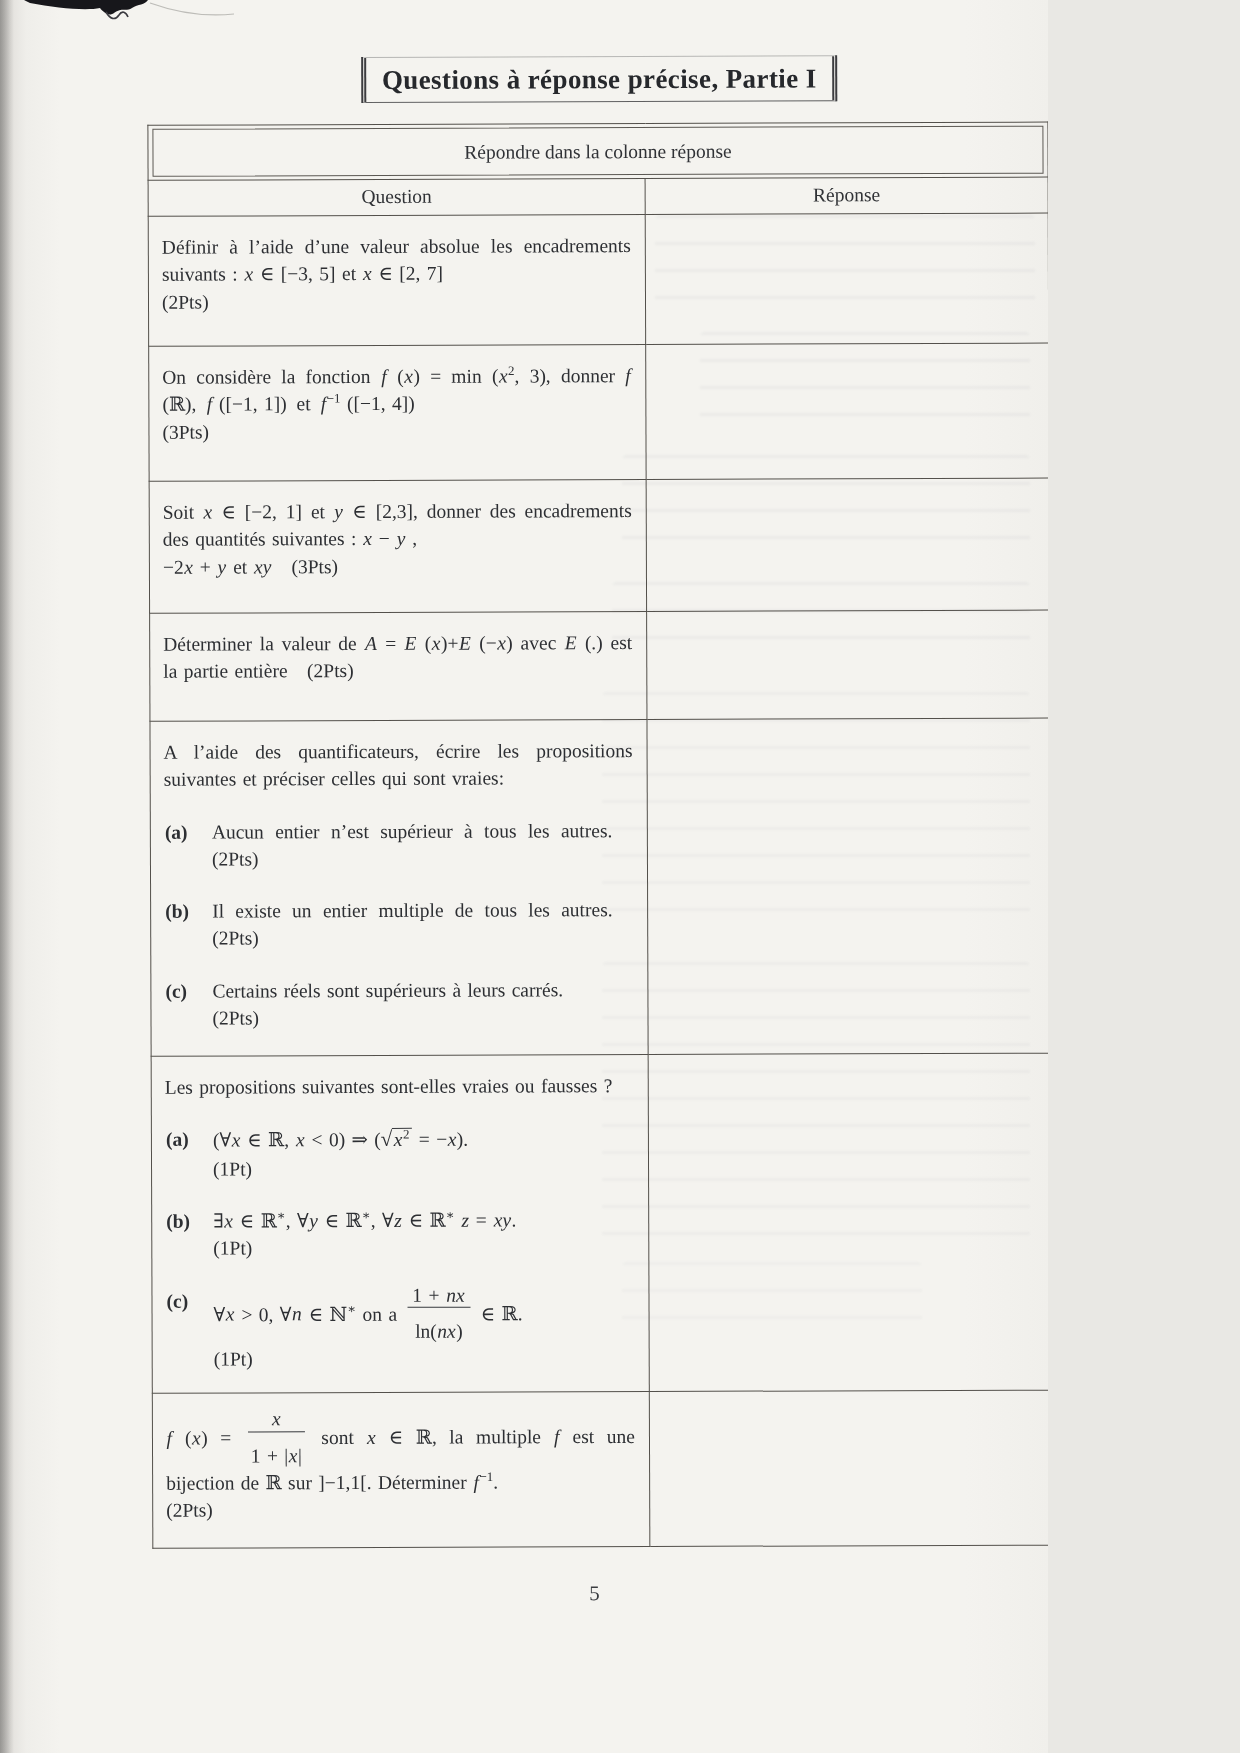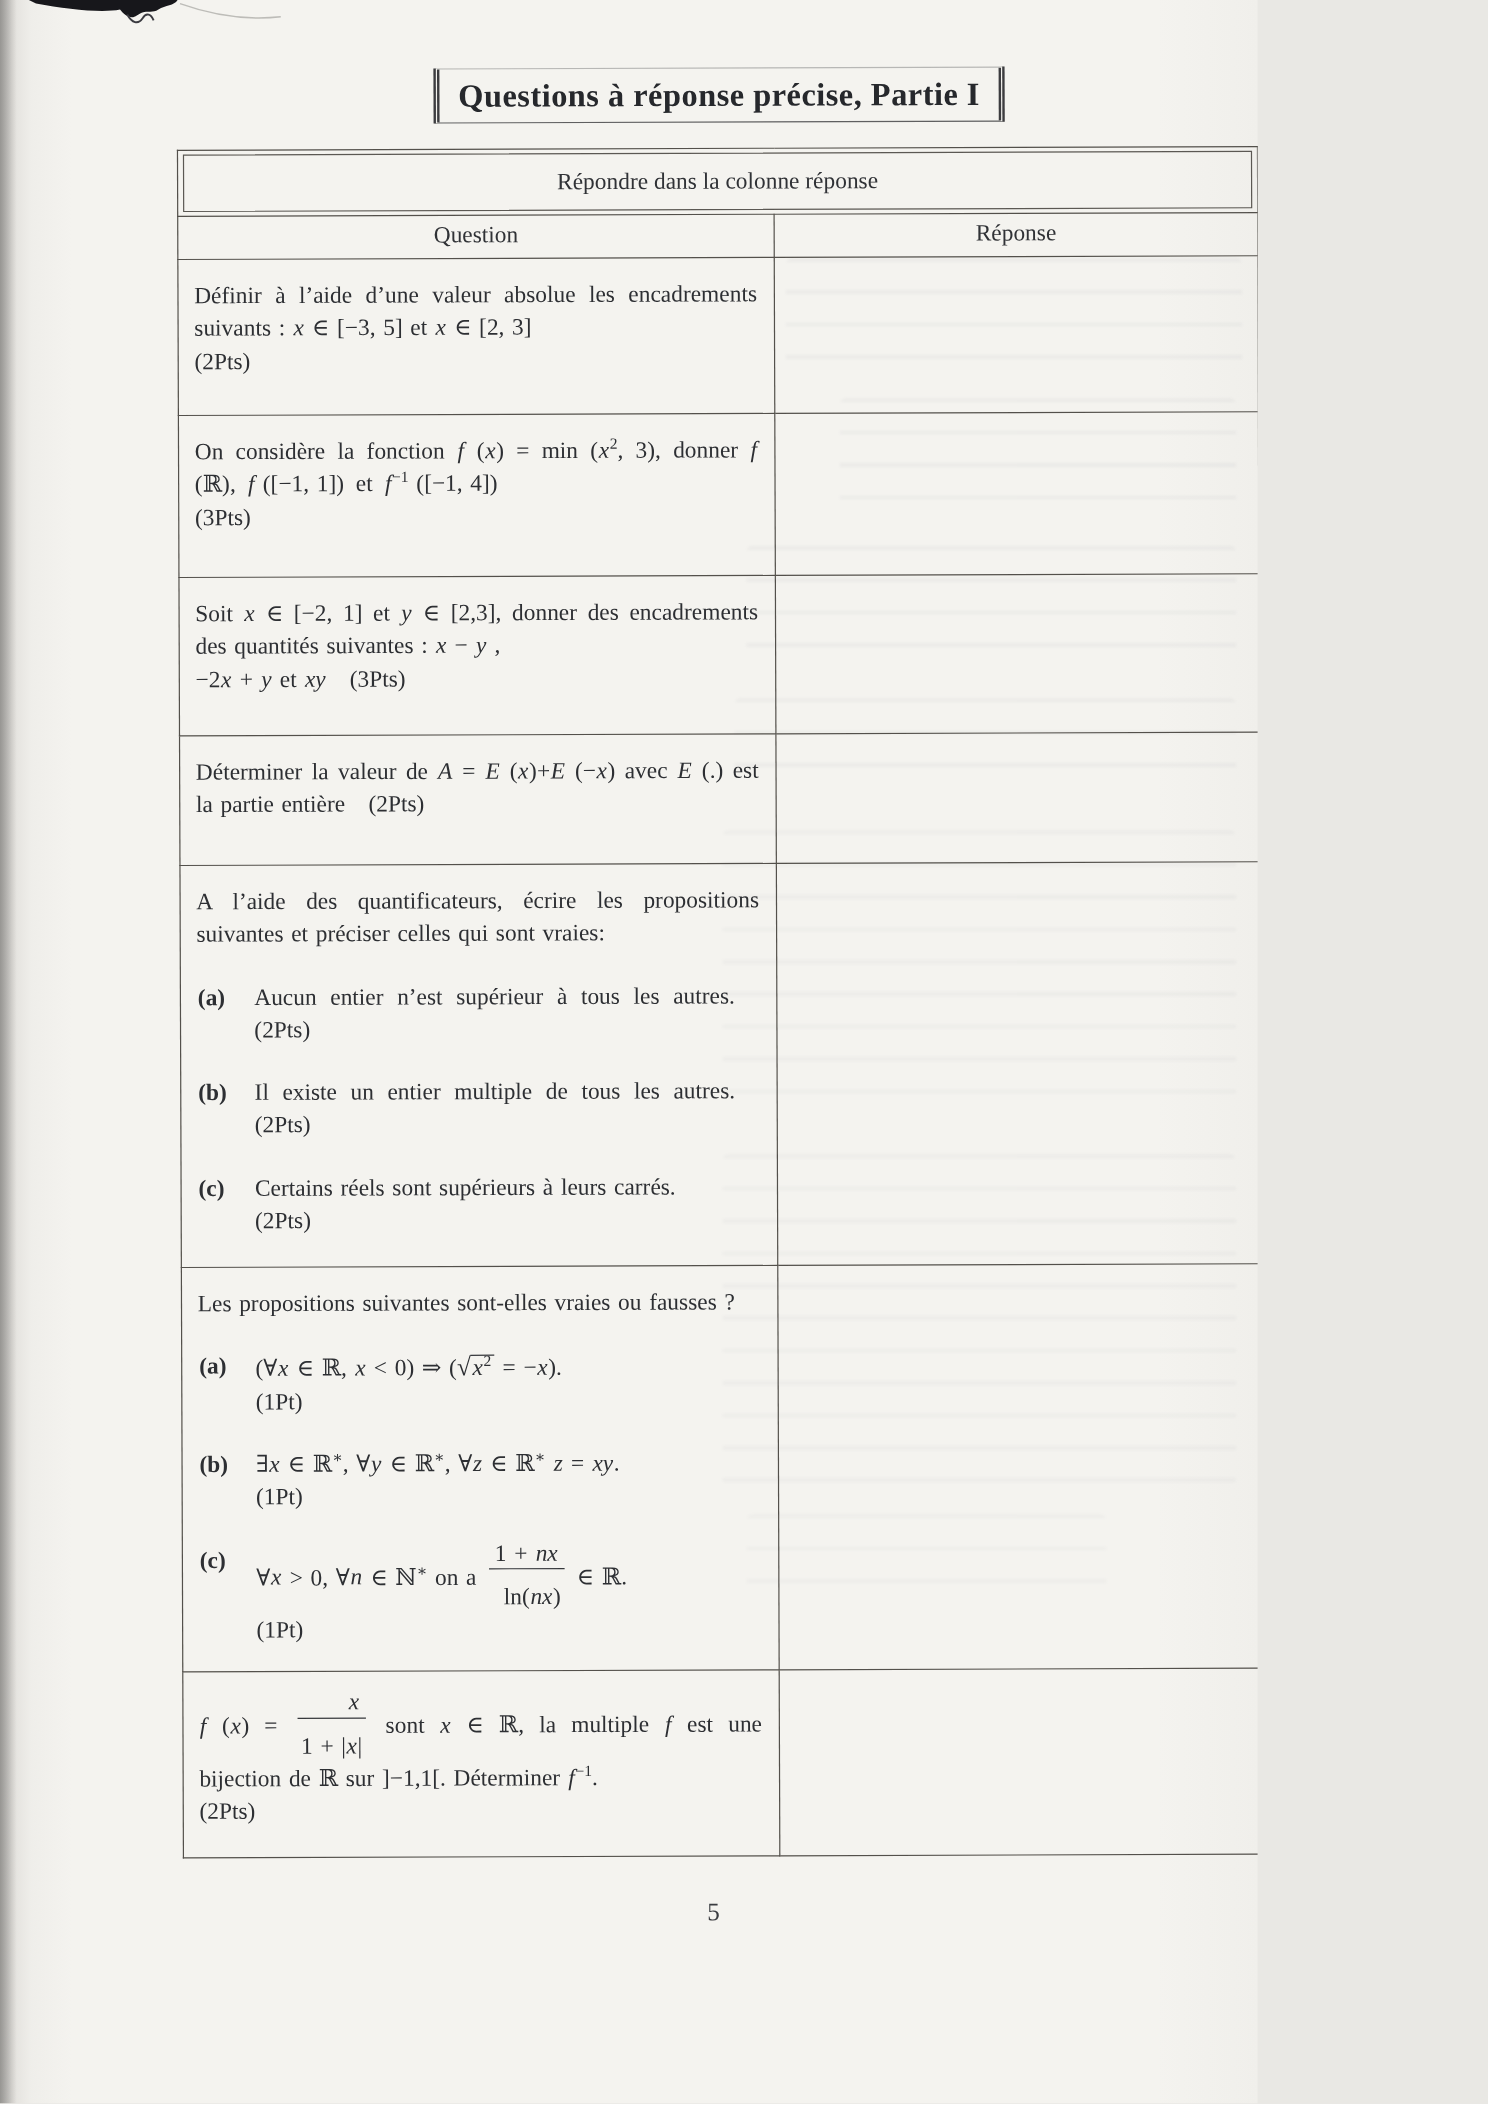--- a/index.html
+++ b/index.html
@@ -41,21 +41,21 @@
 
   .pblock{margin:0 0 2px;}
   .item{display:flex;margin-top:25px;}
   .ilabel{flex:none;width:47px;font-weight:bold;padding-left:1px;}
   .ibody{flex:1;text-align:justify;padding-right:1px;}
 
   .mi{font-style:italic;padding:0 .5px;}
   .rm{}
   .bf{font-weight:normal;}
   sup{font-size:13px;line-height:0;vertical-align:super;}
-  .frac{display:inline-flex;flex-direction:column;vertical-align:middle;text-align:right;margin:0 4px;line-height:1.12;position:relative;top:-2px;}
+  .frac{display:inline-flex;flex-direction:column;vertical-align:middle;text-align:center;margin:0 4px;line-height:1.12;position:relative;top:-2px;}
   .frac .num{border-bottom:1.4px solid #36383c;padding:0 5px 1px;}
   .frac .den{padding:1px 3px 0;margin-top:12px;}
   .sqrt{white-space:nowrap;}
   .sqrt .rad{font-size:21px;}
   .sqrt .obar{border-top:1.4px solid #36383c;padding:0 3px 0 1px;}
 
   .pageno{position:absolute;top:1583px;left:540px;width:100px;text-align:center;font-size:21px;color:#3a3c40;}
 
   
   .corner-artifact{position:absolute;top:0;left:10px;}
@@ -109,21 +109,21 @@
           </td>
         </tr>
         <tr>
           <th>Question</th>
           <th>Réponse</th>
         </tr>
       </thead>
       <tbody id="rows">
           <tr>
             <td class="qcell">
-              <div class="pblock"><span class="rm">Définir à l’aide d’une valeur absolue les encadrements suivants : </span><span class="mi">x</span><span class="rm"> ∈ [−3, 5] et </span><span class="mi">x</span><span class="rm"> ∈ [2, 3]</span><br><span class="bf">(2Pts)</span></div>
+              <div class="pblock"><span class="rm">Définir à l’aide d’une valeur absolue les encadrements suivants : </span><span class="mi">x</span><span class="rm"> ∈ [−3, 5] et </span><span class="mi">x</span><span class="rm"> ∈ [2, 7]</span><br><span class="bf">(2Pts)</span></div>
             </td>
             <td class="rcell"></td>
           </tr>
           <tr>
             <td class="qcell">
               <div class="pblock"><span class="rm">On considère la fonction </span><span class="mi">f</span><span class="rm"> (</span><span class="mi">x</span><span class="rm">) = min (</span><span class="mi">x</span><sup>2</sup><span class="rm">, 3), donner </span><span class="mi">f</span><span class="rm"> (ℝ), </span><span class="mi">f</span><span class="rm"> ([−1, 1]) et </span><span class="mi">f</span><sup>−1</sup><span class="rm"> ([−1, 4])</span><br><span class="bf">(3Pts)</span></div>
             </td>
             <td class="rcell"></td>
           </tr>
           <tr>

